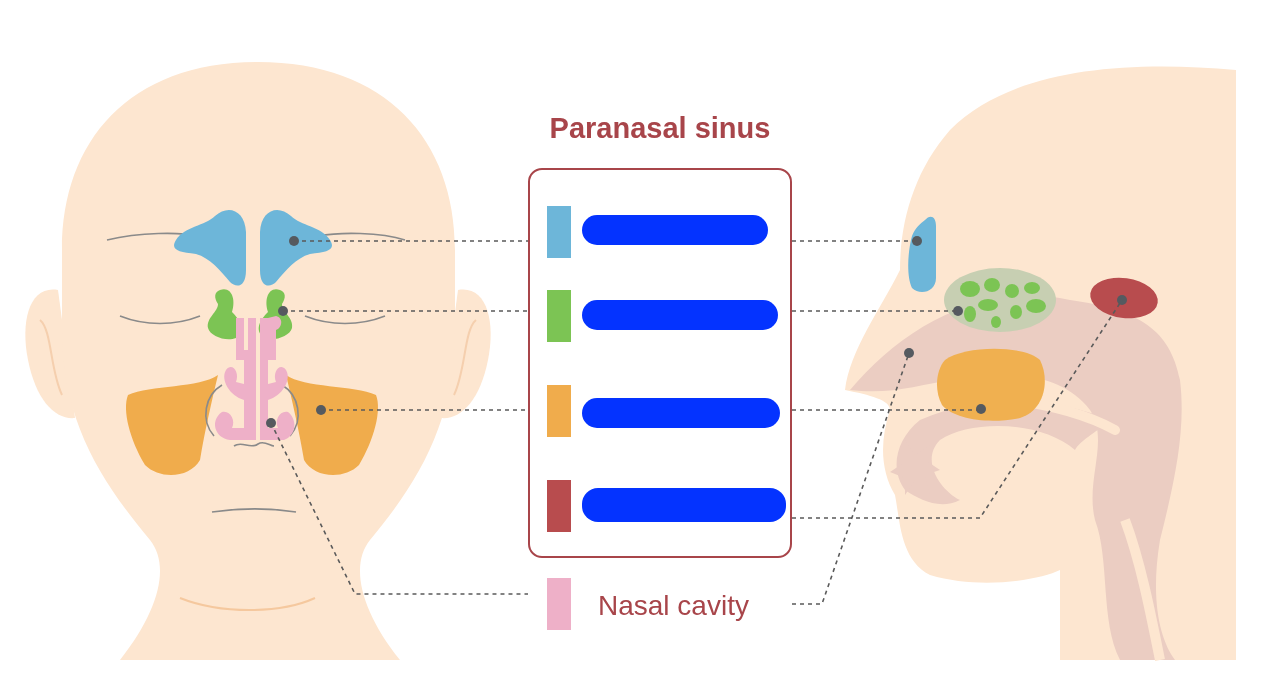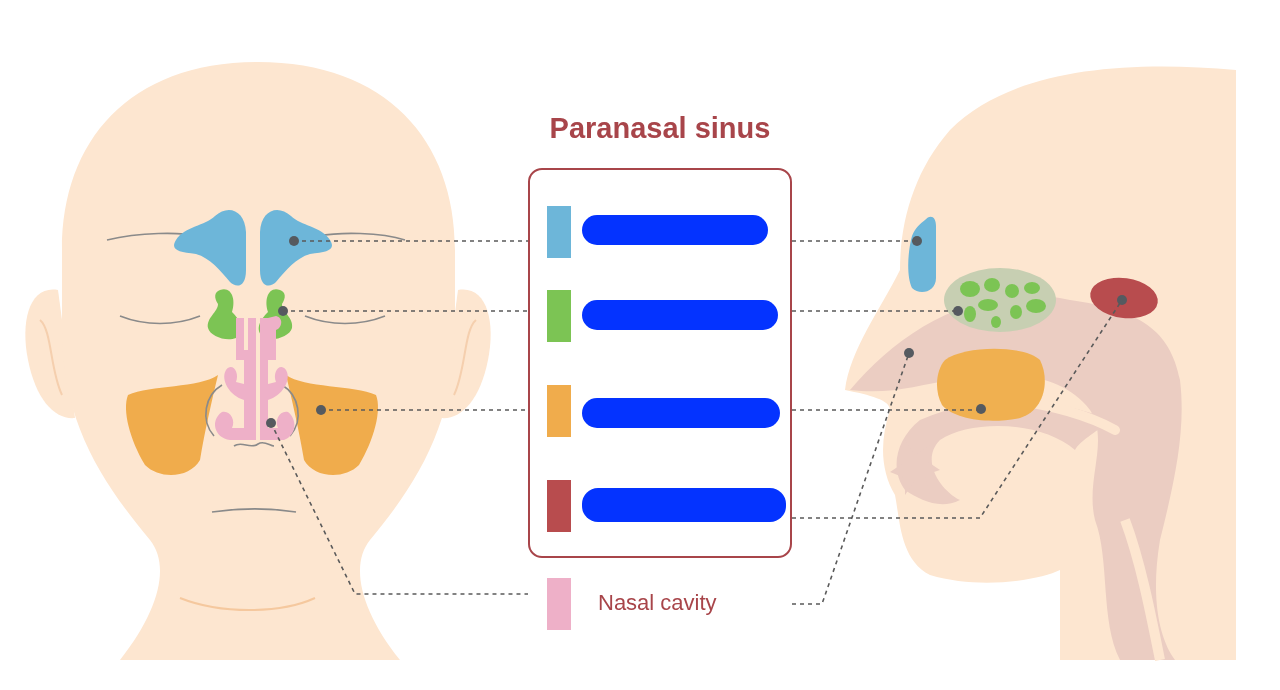--- a/index.html
+++ b/index.html
@@ -3,21 +3,21 @@
 <meta charset="utf-8">
 <style>
   html, body { margin:0; padding:0; background:#ffffff; }
   body { width:1280px; height:690px; position:relative; overflow:hidden; font-family:"Liberation Sans", sans-serif; }
   #stage { position:absolute; left:0; top:0; width:1280px; height:538px; }
   .title { position:absolute; left:500px; top:112px; width:320px; text-align:center; font-size:29px; font-weight:bold; color:#a8454a; }
   .legend-box { position:absolute; left:528px; top:168px; width:264px; height:390px; border:2px solid #a8454a; border-radius:14px; box-sizing:border-box; background:#fff; }
   .swatch { position:absolute; width:24px; height:52px; }
   .redact { position:absolute; height:30px; background:#0433ff; border-radius:16px; }
   .nasal-swatch { position:absolute; left:547px; top:578px; width:24px; height:52px; }
-  .nasal-label { position:absolute; left:598px; top:590px; font-size:22px; color:#a8454a; }
+  .nasal-label { position:absolute; left:598px; top:590px; font-size:28px; color:#a8454a; }
 </style>
 </head>
 <body>
 
 <div id="stage">
 
   <svg width="1280" height="690" style="position:absolute;left:0;top:0">
 
     <g>
 

